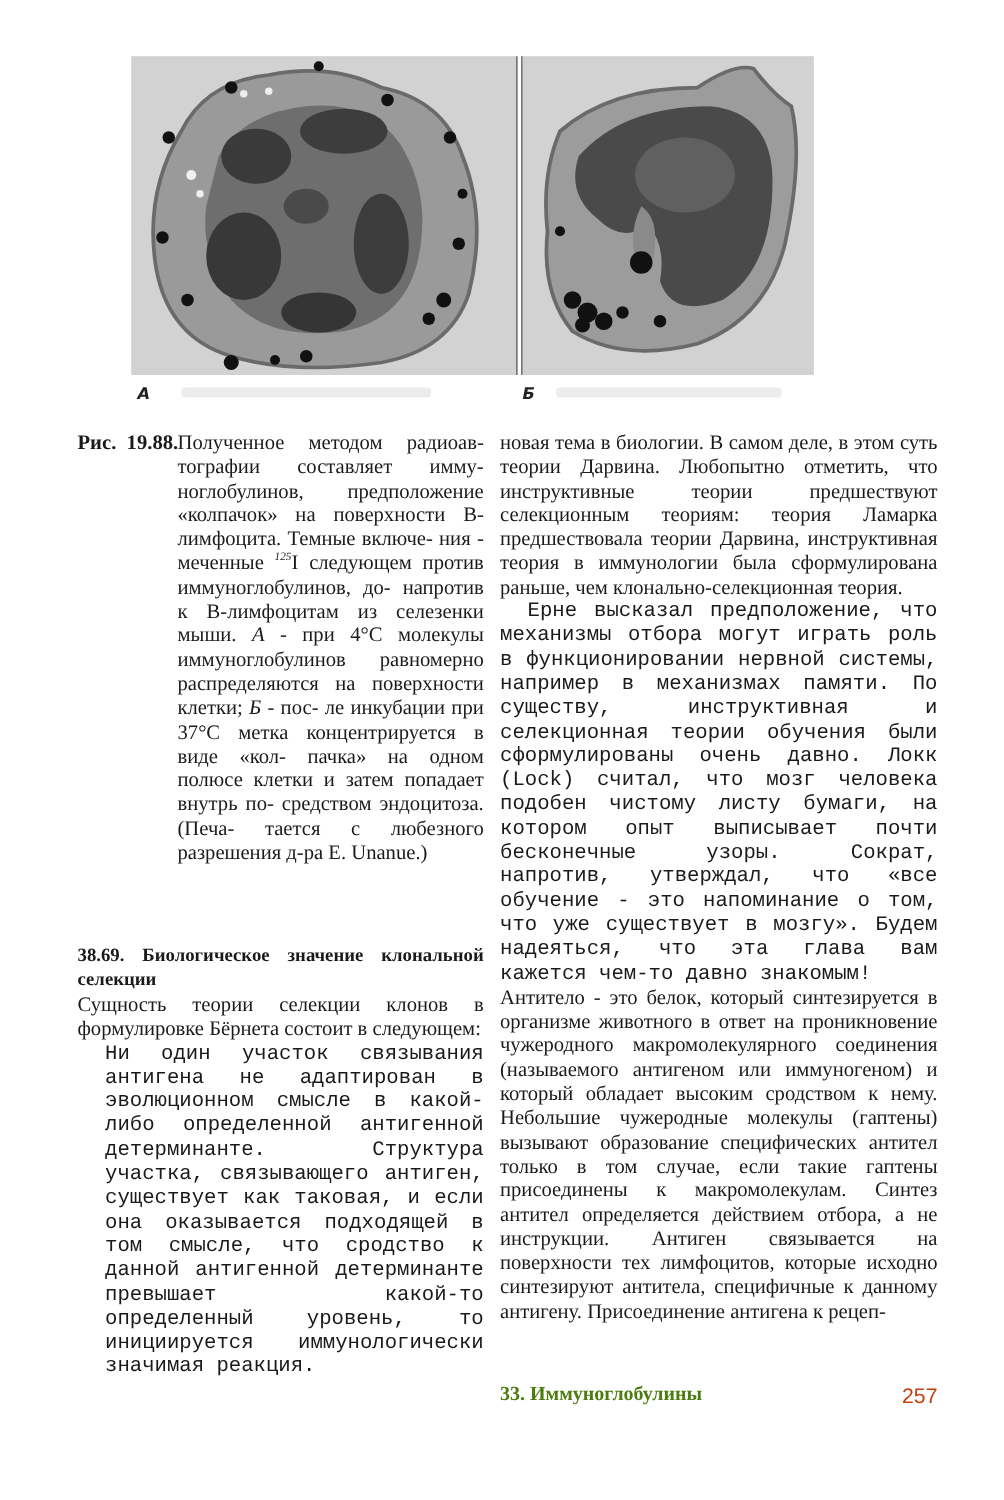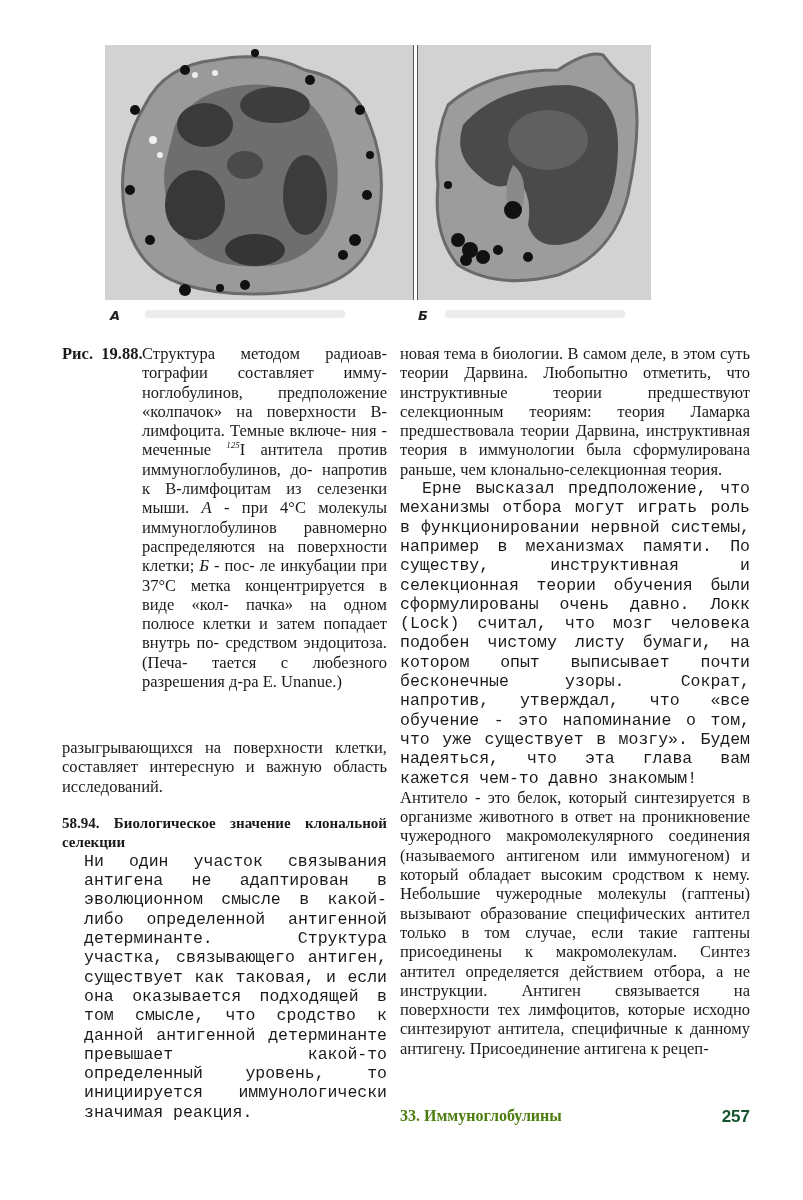--- a/index.html
+++ b/index.html
@@ -29,22 +29,22 @@
   .col-right { left: 400px; top: 344px; width: 350px; }
   .col p { margin: 0; }
   .indent { text-indent: 22px; font-family: Liberation Mono, monospace; }
   .block-indent { margin-left: 22px !important; }
   .heading { font-weight: bold; font-size: 15px; line-height: 19px; margin-top: 18px !important; text-align: justify; }
   .heading-sm { font-weight: bold; font-size: 14.5px; margin-top: 28px !important; }
 
   .footer { position: absolute; top: 1107px; left: 400px; width: 350px; height: 22px; }
   .footer-chapter { position: absolute; left: 0; top: 0; color: #4d7c0f; font-weight: bold;
                     font-size: 16px; font-family: "Liberation Serif", serif; }
-  .footer-page { position: absolute; right: 0; top: 0; font-weight: bold; font-size: 17px;
-                 font-family: "Liberation Sans", sans-serif; color: #14532d; }
+  .footer-page { position: absolute; right: 0; top: 0; font-weight: normal; font-size: 17px;
+                 font-family: "Liberation Sans", sans-serif; color: #c2410c; }
 </style>
 </head>
 <body>
 
 <div class="figure">
   <div class="panel panel-a">
     <svg viewBox="0 0 308 255">
       <rect width="308" height="255" fill="#d2d2d2"></rect>
       <path d="M40 60 Q60 20 110 15 Q160 5 200 25 Q250 35 265 80 Q285 130 270 190 Q255 235 200 245 Q130 255 80 240 Q30 225 20 170 Q10 110 40 60Z" fill="#9a9a9a" stroke="#6a6a6a" stroke-width="3"></path>
       <path d="M70 80 Q90 45 140 40 Q190 35 215 70 Q240 110 230 160 Q220 210 170 220 Q110 228 80 195 Q55 160 60 120Z" fill="#6e6e6e"></path>
@@ -97,45 +97,45 @@
   </div>
   <div class="ghost" style="left:40px;width:200px;"></div>
   <div class="ghost" style="left:340px;width:180px;"></div>
   <span class="panel-label label-a">А</span>
   <span class="panel-label label-b">Б</span>
 </div>
 
 <div class="caption">
   <span class="caption-num">Рис.  19.88.</span>
   <div class="caption-text">
-    <span>Структура методом радиоав-</span>
+    <span>Полученное методом радиоав-</span>
     <span>тографии составляет имму-</span>
     <span>ноглобулинов, предположение</span>
     <span>«колпачок» на поверхности</span>
     <span>В-лимфоцита. Темные включе-</span>
-    <span>ния - меченные </span><sup>125</sup><span>I</span><span> антитела</span>
+    <span>ния - меченные </span><sup>125</sup><span>I</span><span> следующем</span>
     <span>против иммуноглобулинов, до-</span>
     <span>напротив к В-лимфоцитам из</span>
     <span>селезенки мыши. </span><i>А</i><span> - при 4°C</span>
     <span>молекулы иммуноглобулинов</span>
     <span>равномерно распределяются</span>
     <span>на поверхности клетки; </span><i>Б</i><span> - пос-</span>
     <span>ле инкубации при 37°C метка</span>
     <span>концентрируется в виде «кол-</span>
     <span>пачка» на одном полюсе клетки</span>
     <span>и затем попадает внутрь по-</span>
     <span>средством эндоцитоза. (Печа-</span>
     <span>тается с любезного разрешения</span>
     <span>д-ра E. Unanue.)</span>
   </div>
 </div>
 
 <div class="col col-left">
-  <p>разыгрывающихся на поверхности клетки, составляет интересную и важную область исследований.</p>
-  <p class="heading">58.94. Биологическое значение клональной селекции</p>
+  <p class="heading">38.69. Биологическое значение клональной селекции</p>
+  <p>Сущность теории селекции клонов в формулировке Бёрнета состоит в следующем:</p>
   <p class="block-indent indent" style="text-indent:0;padding-left:0">Ни один участок связывания антигена не адаптирован в эволюционном смысле в какой-либо определенной антигенной детерминанте. Структура участка, связывающего антиген, существует как таковая, и если она оказывается подходящей в том смысле, что сродство к данной антигенной детерминанте превышает какой-то определенный уровень, то инициируется иммунологически значимая реакция.</p>
 </div>
 
 <div class="col col-right">
   <p>новая тема в биологии. В самом деле, в этом суть теории Дарвина. Любопытно отметить, что инструктивные теории предшествуют селекционным теориям: теория Ламарка предшествовала теории Дарвина, инструктивная теория в иммунологии была сформулирована раньше, чем клонально-селекционная теория.</p>
   <p class="indent">Ерне высказал предположение, что механизмы отбора могут играть роль в функционировании нервной системы, например в механизмах памяти. По существу, инструктивная и селекционная теории обучения были сформулированы очень давно. Локк (Lock) считал, что мозг человека подобен чистому листу бумаги, на котором опыт выписывает почти бесконечные узоры. Сократ, напротив, утверждал, что «все обучение - это напоминание о том, что уже существует в мозгу». Будем надеяться, что эта глава вам кажется чем-то давно знакомым!</p>
   <p>Антитело - это белок, который синтезируется в организме животного в ответ на проникновение чужеродного макромолекулярного соединения (называемого антигеном или иммуногеном) и который обладает высоким сродством к нему. Небольшие чужеродные молекулы (гаптены) вызывают образование специфических антител только в том случае, если такие гаптены присоединены к макромолекулам. Синтез антител определяется действием отбора, а не инструкции. Антиген связывается на поверхности тех лимфоцитов, которые исходно синтезируют антитела, специфичные к данному антигену. Присоединение антигена к рецеп-</p>
 </div>
 
 <div class="footer">

